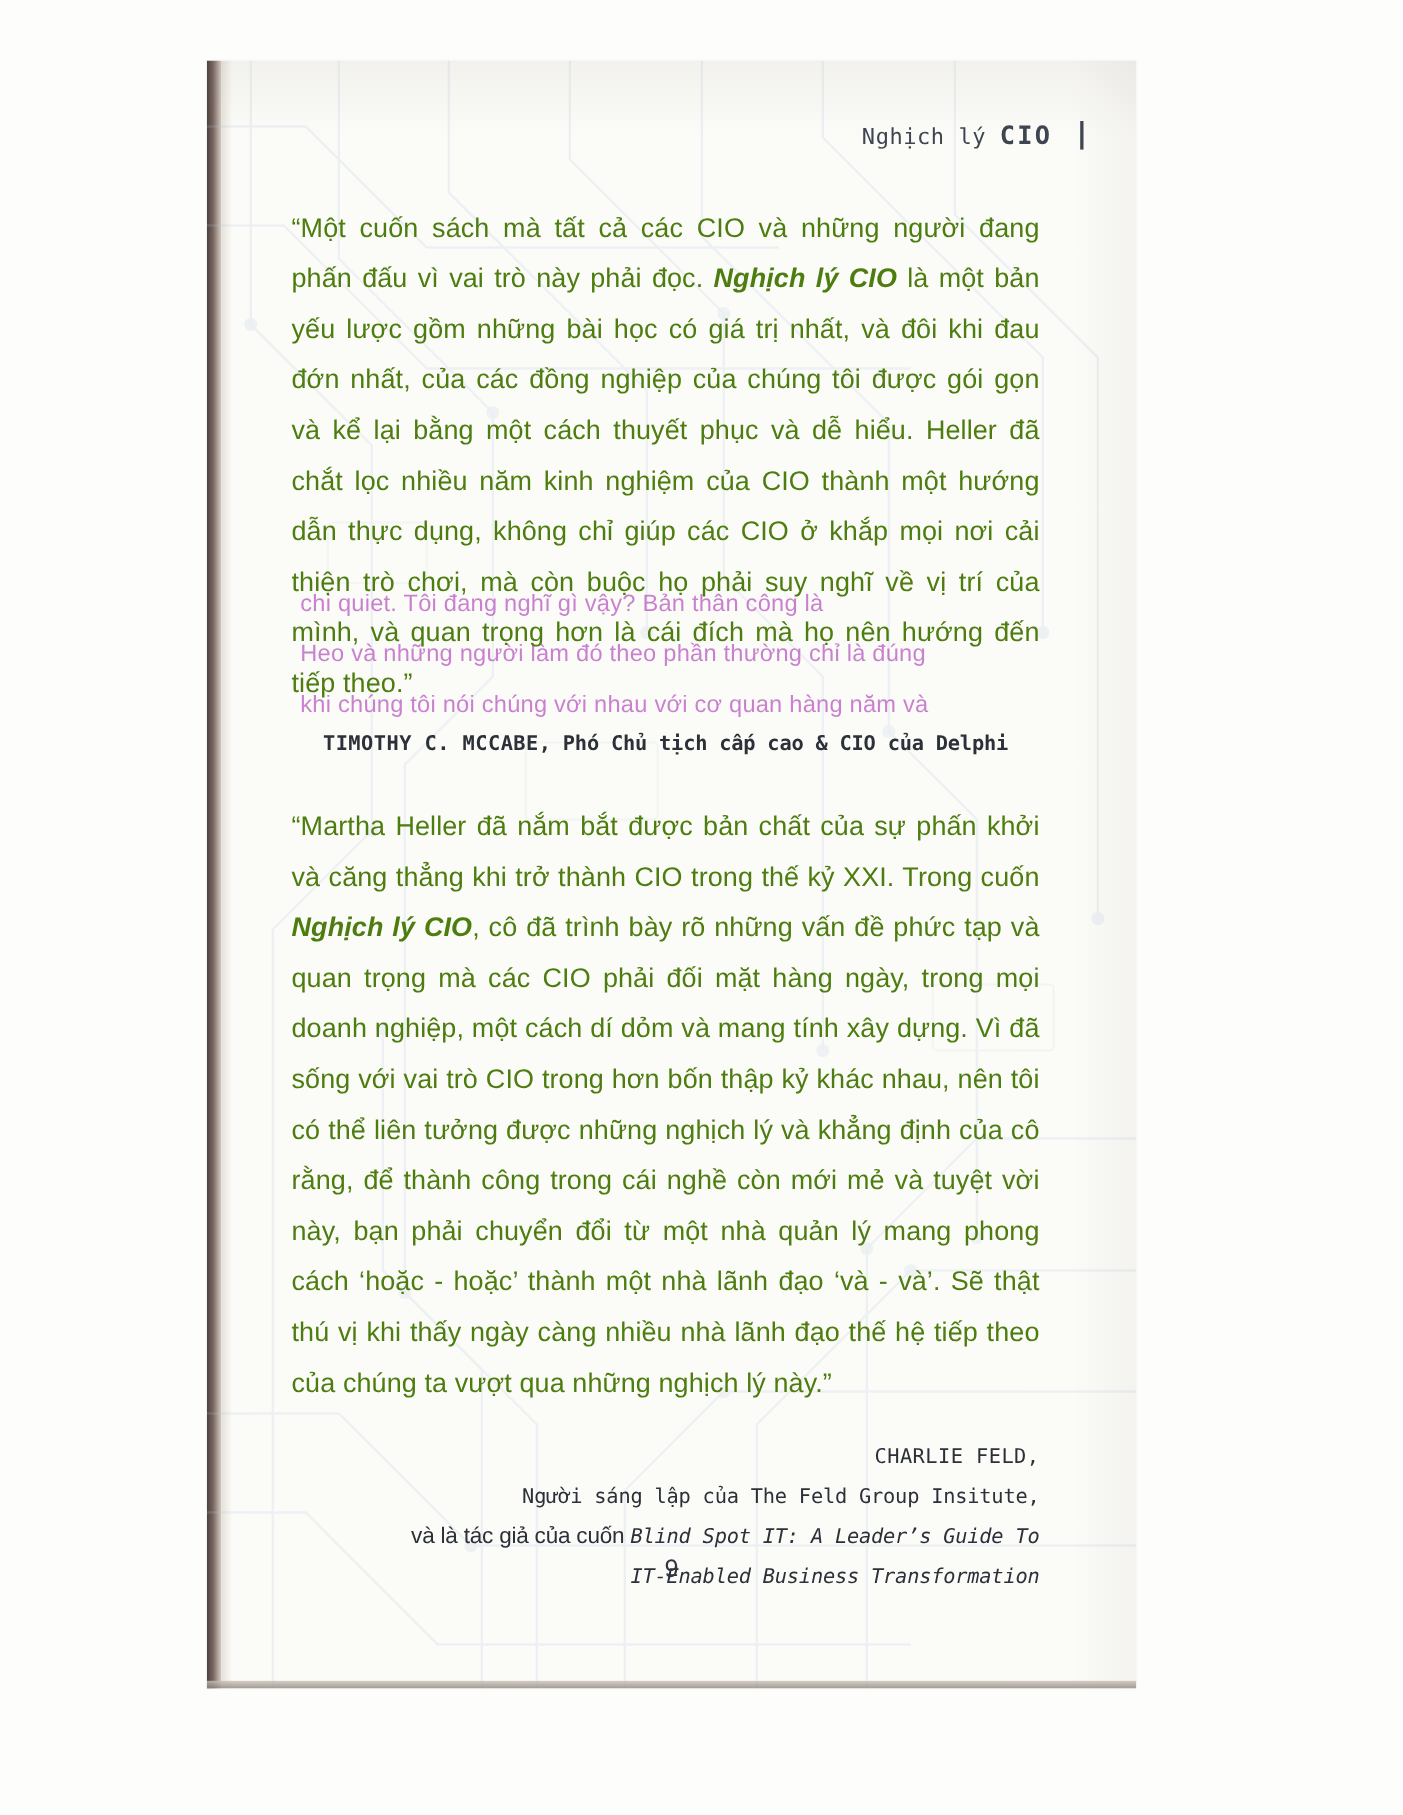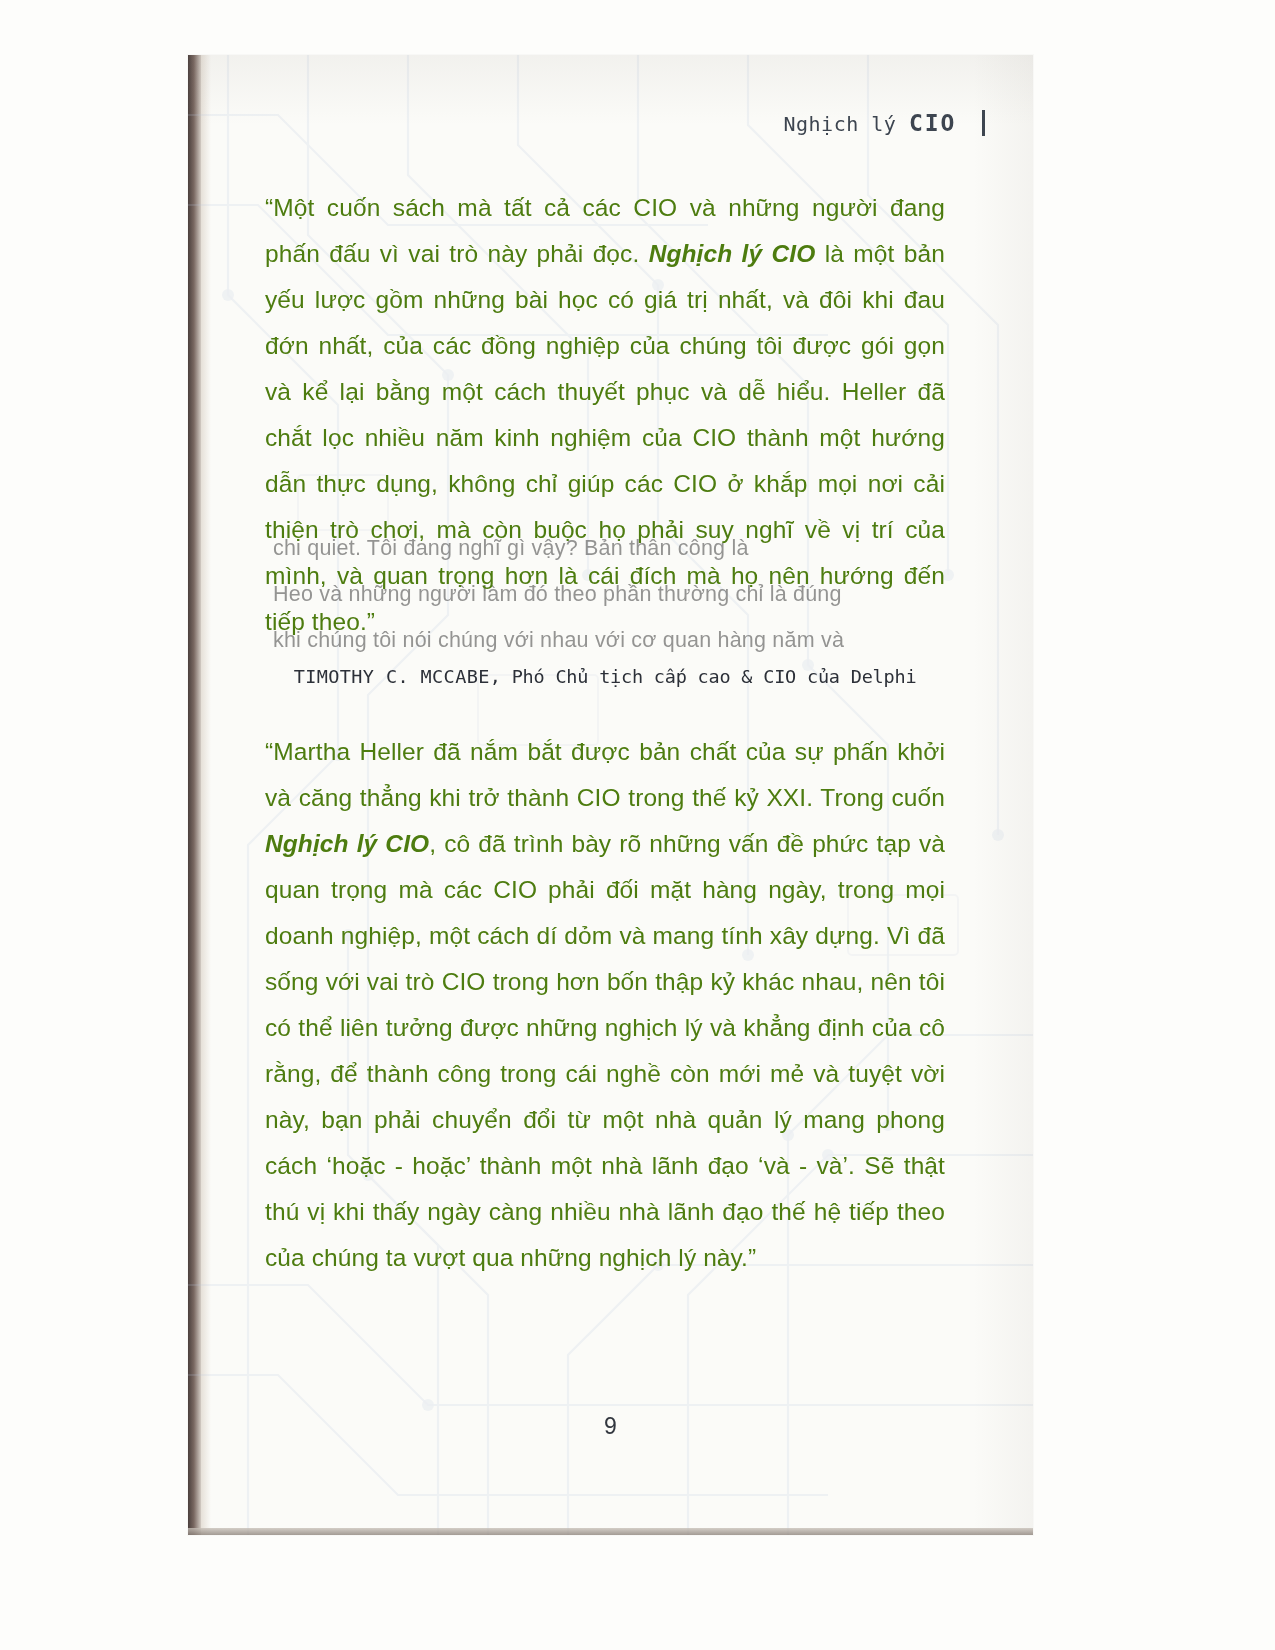--- a/index.html
+++ b/index.html
@@ -71,21 +71,21 @@
     pointer-events: none;
   }
   .watermark svg { display:block; }
 
   
   .showthrough {
     position: absolute;
     left: 85px;
     top: 470px;
     width: 680px;
-    color: #404040;
+    color: #a21caf;
     font-size: 21.5px;
     line-height: 46px;
     letter-spacing: .2px;
     opacity: .55;
     pointer-events: none;
     filter: blur(.4px);
   }
   .showthrough p { margin: 0 0 0 0; }
 
   
@@ -146,20 +146,21 @@
     font-family: "DejaVu Sans Mono", monospace;
     font-size: 18.5px;
     line-height: 36px;
     color: #2c3038;
     letter-spacing: -.2px;
   }
   .attrib .caps { letter-spacing: .4px; }
   .attrib-1 {
     margin-top: 14px;
     text-align: center;
+    font-weight: bold;
   }
   .attrib-2 {
     margin-top: 26px;
     text-align: right;
   }
   .attrib-2 .line { display: block; }
   .attrib-2 .mono-sans {
     font-family: "Liberation Sans", sans-serif;
     font-size: 20.5px;
   }
@@ -267,20 +268,26 @@
       <div class="body-col">
 
         <p class="quote"><span>“Một cuốn sách mà tất cả các CIO và những người đang phấn đấu vì vai trò này phải đọc. </span><span class="bi">Nghịch lý CIO</span><span> là một bản yếu lược gồm những bài học có giá trị nhất, và đôi khi đau đớn nhất, của các đồng nghiệp của chúng tôi được gói gọn và kể lại bằng một cách thuyết phục và dễ hiểu. Heller đã chắt lọc nhiều năm kinh nghiệm của CIO thành một hướng dẫn thực dụng, không chỉ giúp các CIO ở khắp mọi nơi cải thiện trò chơi, mà còn buộc họ phải suy nghĩ về vị trí của mình, và quan trọng hơn là cái đích mà họ nên hướng đến tiếp theo.”</span></p>
 
         <div class="attrib attrib-1"><span class="caps">TIMOTHY C. MCCABE</span><span>, Phó Chủ tịch cấp cao &amp; CIO của Delphi</span></div>
 
         <div class="spacer-1"></div>
 
         <p class="quote"><span>“Martha Heller đã nắm bắt được bản chất của sự phấn khởi và căng thẳng khi trở thành CIO trong thế kỷ XXI. Trong cuốn </span><span class="bi">Nghịch lý CIO</span><span>, cô đã trình bày rõ những vấn đề phức tạp và quan trọng mà các CIO phải đối mặt hàng ngày, trong mọi doanh nghiệp, một cách dí dỏm và mang tính xây dựng. Vì đã sống với vai trò CIO trong hơn bốn thập kỷ khác nhau, nên tôi có thể liên tưởng được những nghịch lý và khẳng định của cô rằng, để thành công trong cái nghề còn mới mẻ và tuyệt vời này, bạn phải chuyển đổi từ một nhà quản lý mang phong cách ‘hoặc - hoặc’ thành một nhà lãnh đạo ‘và - và’. Sẽ thật thú vị khi thấy ngày càng nhiều nhà lãnh đạo thế hệ tiếp theo của chúng ta vượt qua những nghịch lý này.”</span></p>
 
+        <div class="attrib attrib-2">
+          <span class="line caps">CHARLIE FELD,</span>
+          <span class="line">Người sáng lập của The Feld Group Insitute,</span>
+          <span class="line"><span class="mono-sans">và là tác giả của cuốn </span><span class="ital">Blind Spot IT: A Leader’s Guide To</span></span>
+          <span class="line ital">IT-Enabled Business Transformation</span>
+        </div>
 
       </div>
 
       <div class="folio">9</div>
     </div>
 
     <div class="shade-right"></div>
     <div class="shade-top"></div>
     <div class="page-bottom-edge"></div>
   </div>

